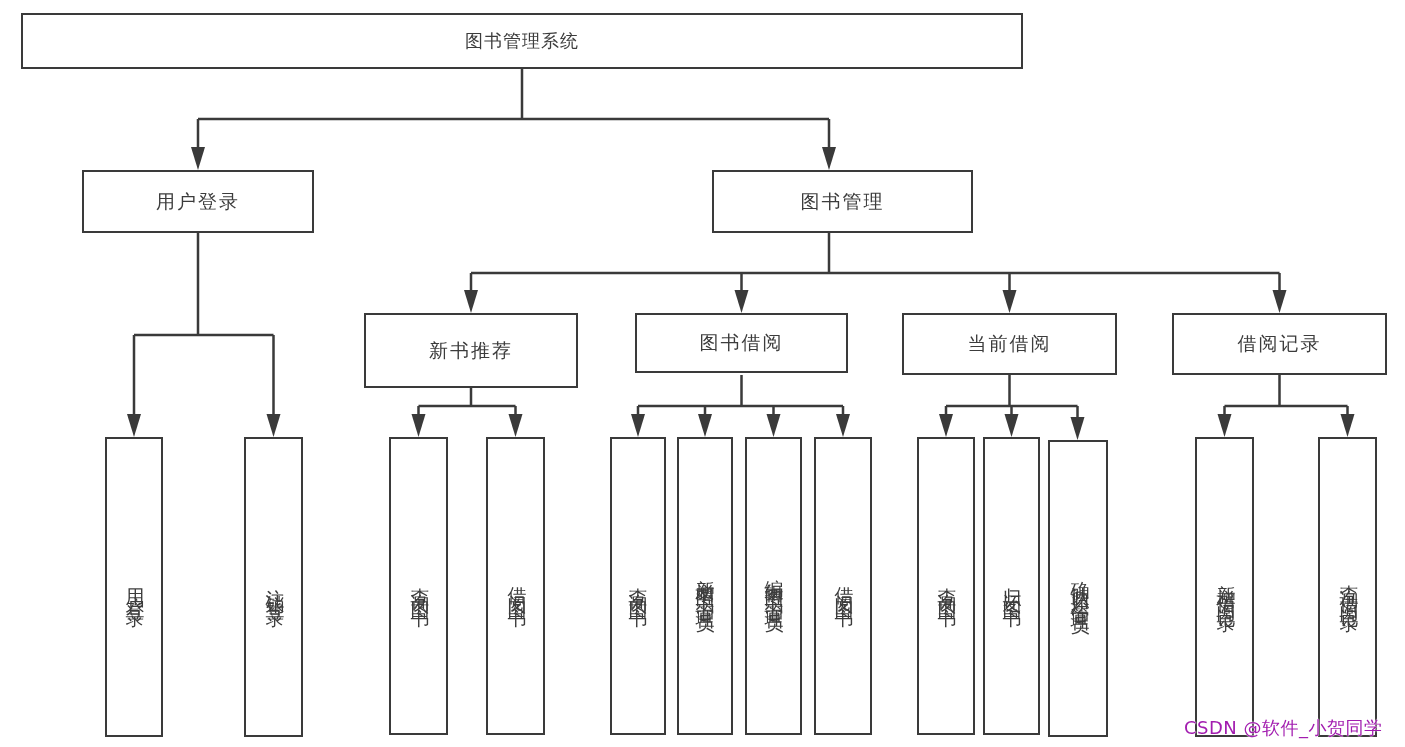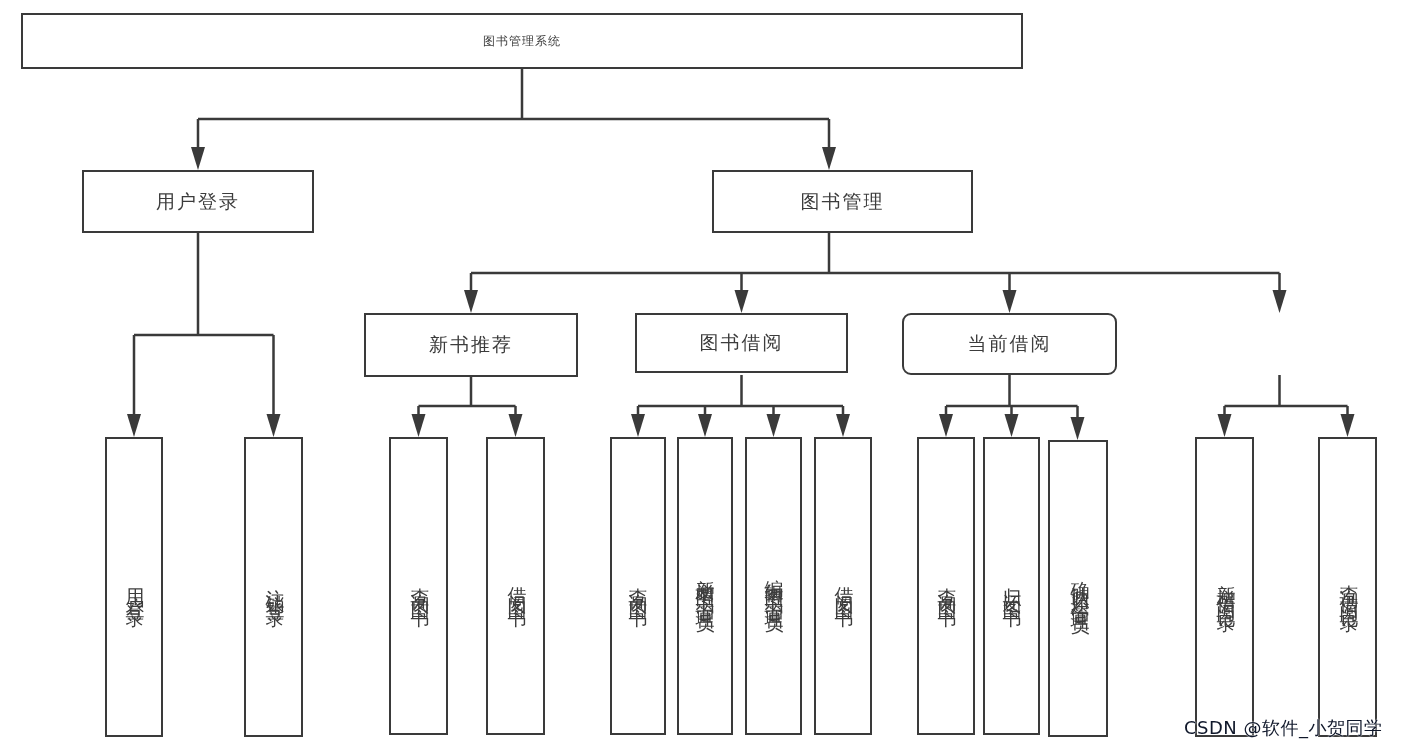--- a/index.html
+++ b/index.html
@@ -32,36 +32,36 @@
     z-index: 2;
   }
   .h-node {
     display: flex;
     align-items: center;
     justify-content: center;
     font-size: 19px;
     letter-spacing: 2px;
     white-space: nowrap;
   }
-  .root-node { font-size: 12px; letter-spacing: 1px; }
+  .root-node { font-size: 18px; letter-spacing: 1px; }
   .v-node {
     writing-mode: vertical-rl;
     text-orientation: mixed;
     text-align: center;
     font-size: 19px;
     letter-spacing: 7px;
     line-height: 51px;
   }
   .watermark {
     position: absolute;
     left: 1184px;
     top: 716px;
     z-index: 3;
     font-size: 18px;
-    color: #0f172a;
+    color: #a21caf;
     letter-spacing: 0.5px;
     white-space: nowrap;
     text-shadow: 0 0 2px #ffffff, 0 0 1px #ffffff;
   }
 </style>
 </head>
 <body>
 
 <div class="canvas">
 
@@ -113,23 +113,24 @@
       <polygon points="1217.5,414 1231.5,414 1224.5,437"></polygon>
       <polygon points="1340.5,414 1354.5,414 1347.5,437"></polygon>
     </g>
   </svg>
 
   <div class="node h-node root-node" style="left:21px; top:13px; width:1002px; height:56px;">图书管理系统</div>
 
   <div class="node h-node" style="left:82px; top:170px; width:232px; height:63px;">用户登录</div>
   <div class="node h-node" style="left:712px; top:170px; width:261px; height:63px;">图书管理</div>
 
-  <div class="node h-node" style="left:364px; top:313px; width:214px; height:64px;">新书推荐</div>
+  <div class="node h-node" style="left:364px; top:313px; width:214px; height:75px;">新书推荐</div>
   <div class="node h-node" style="left:635px; top:313px; width:213px; height:60px;">图书借阅</div>
-  <div class="node h-node" style="left:902px; top:313px; width:215px; height:62px;border-radius:9px;">当前借阅</div>
+  <div class="node h-node" style="left:902px; top:313px; width:215px; height:62px;">当前借阅</div>
+  <div class="node h-node" style="left:1172px; top:313px; width:215px; height:62px;">借阅记录</div>
 
   <div class="node v-node" style="left:105px; top:437px; width:58px; height:300px;">用户登录</div>
   <div class="node v-node" style="left:244px; top:437px; width:59px; height:300px;">注销登录</div>
 
   <div class="node v-node" style="left:389px; top:437px; width:59px; height:298px;">查询图书</div>
   <div class="node v-node" style="left:486px; top:437px; width:59px; height:298px;">借阅图书</div>
 
   <div class="node v-node" style="left:610px; top:437px; width:56px; height:298px;">查询图书</div>
   <div class="node v-node" style="left:677px; top:437px; width:56px; height:298px; letter-spacing:5px;">新增图书（管理员）</div>
   <div class="node v-node" style="left:745px; top:437px; width:57px; height:298px; letter-spacing:5px;">编辑图书（管理员）</div>

